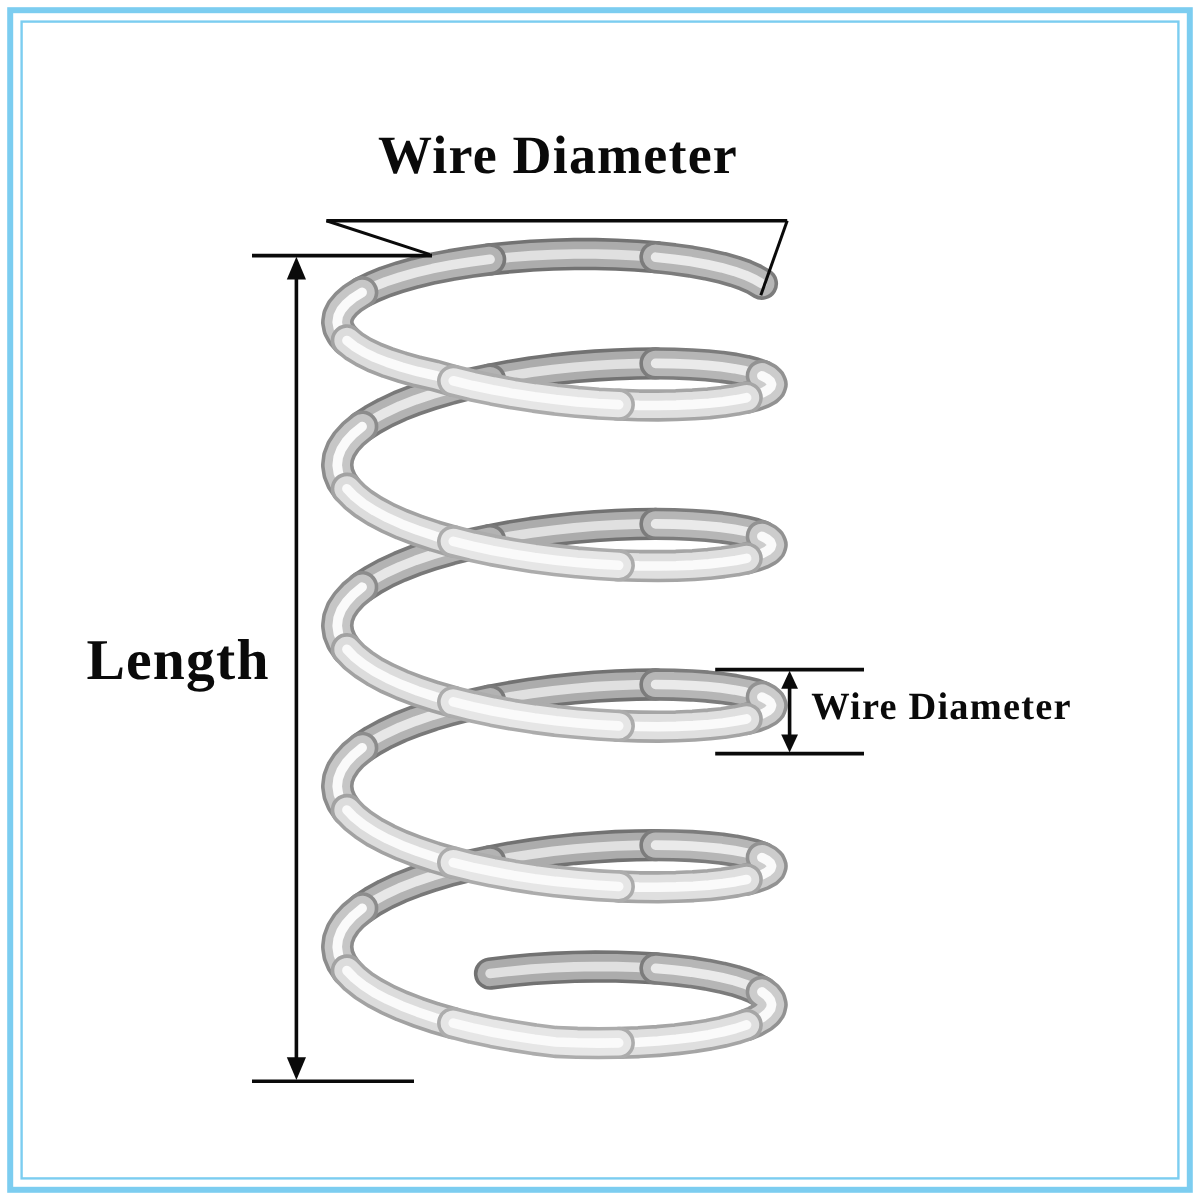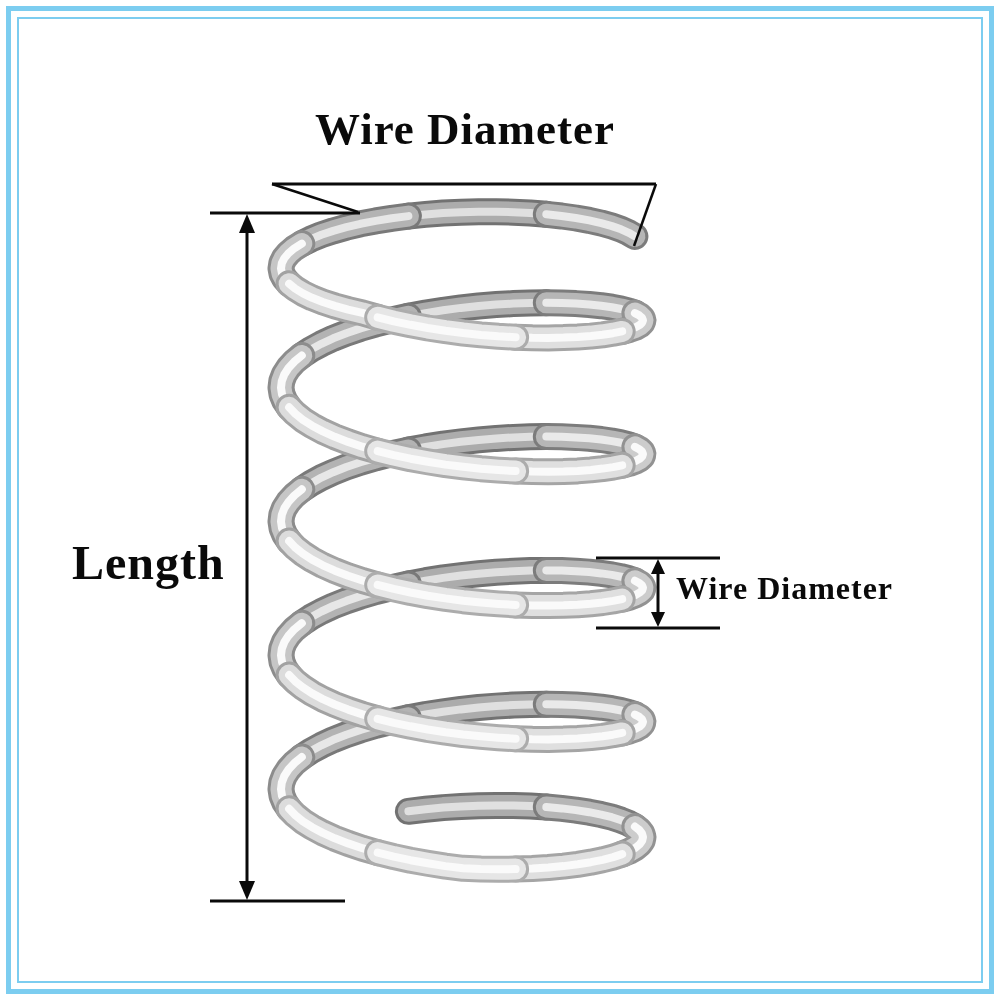--- a/index.html
+++ b/index.html
@@ -14,21 +14,21 @@
     background:var(--bg);
     font-family:"Liberation Serif", serif;
   }
   .frame-outer{position:absolute;inset:6px;border:5px solid var(--frame);pointer-events:none;}
   .frame-inner{position:absolute;inset:17px;border:2px solid var(--frame);pointer-events:none;}
   .diagram-label{
     position:absolute;color:var(--line);font-weight:700;white-space:nowrap;
     letter-spacing:1px;
   }
   .label-outer-diameter{left:255px;top:103px;width:420px;text-align:center;font-size:45px;}
-  .label-length{left:72px;top:523px;font-size:48px;margin-top:12px;}
+  .label-length{left:72px;top:523px;font-size:48px;}
   .label-wire-diameter{left:676px;top:570px;font-size:32px;}
   svg.layer{position:absolute;left:0;top:0;}
   .dim{stroke:var(--line);stroke-width:3;fill:none;}
   .dim-thin{stroke:var(--line);stroke-width:2.5;fill:none;}
   .arrow{fill:var(--line);stroke:none;}
 </style>
 </head>
 <body>
 
 <div class="frame-outer"></div>

